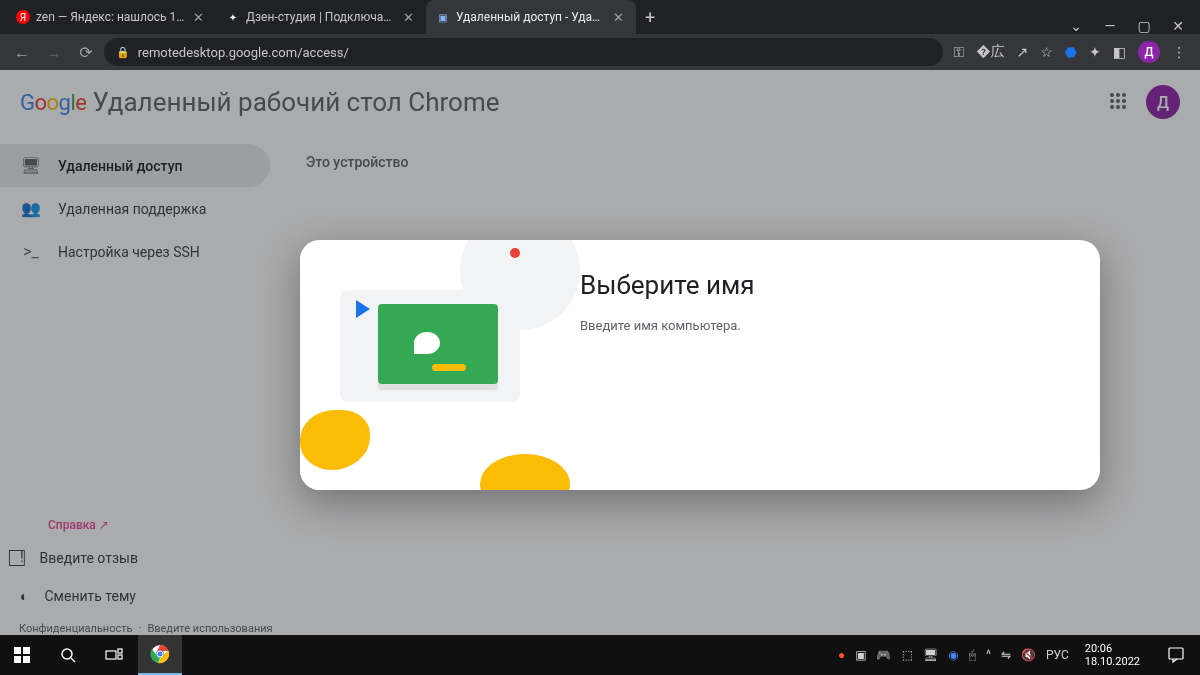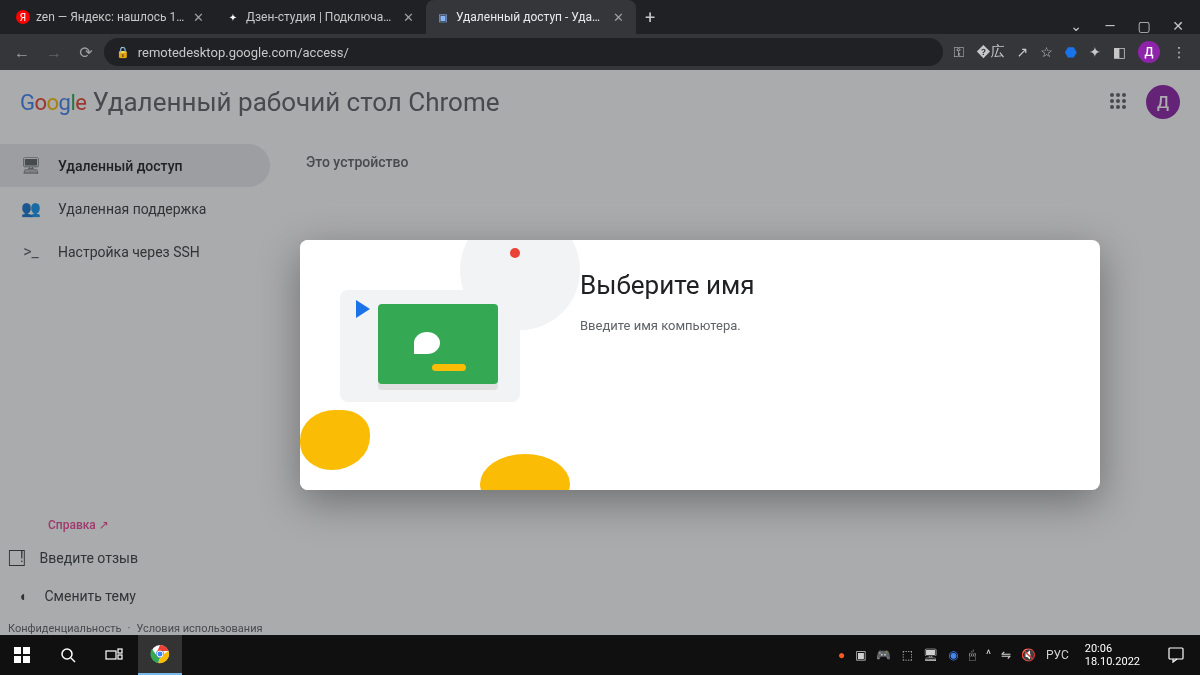--- a/index.html
+++ b/index.html
@@ -41,30 +41,30 @@
   .body { display:flex; height: calc(100% - 64px); }
   .sidebar { width: 280px; padding-top: 10px; display:flex; flex-direction:column; }
   .sidenav { flex:1; }
   .sideitem { display:flex; align-items:center; gap:16px; padding: 12px 20px; color:#3c4043; font-size:14px; border-radius: 0 24px 24px 0; margin-right:10px; cursor:pointer; }
   .sideitem.active { background:#e8eaed; color:#202124; font-weight:500; }
   .sideitem .icon { color:#5f6368; font-size:16px; width:22px; text-align:center; }
   .sidehelp { padding: 10px 0 6px 48px; }
   .sidehelp a { font-size:12px; color:#ec4899; text-decoration:none; font-weight:500; }
   .sidefoot { display:flex; flex-direction:column; gap:2px; }
   .sidefoot .item { display:flex; align-items:center; gap:16px; padding:10px 20px; color:#3c4043; font-size:14px; cursor:pointer; }
-  .legal { padding:8px 6px 0 8px; font-size:11px; color:#5f6368; display:flex; gap:6px; }
+  .legal { padding:8px 6px 0 19px; font-size:11px; color:#5f6368; display:flex; gap:6px; }
 
   .main { flex:1; padding: 20px 40px 0 24px; }
   .sectiontitle { font-size:14px; color:#5f6368; font-weight:500; margin-bottom: 22px; margin-left: 2px; }
 
   
   .scrim { position:absolute; inset:0; background:rgba(32,33,36,0.38); }
 
   
-  .dialog { position:absolute; top: 170px; left: 300px; width: 800px; height: 250px; background:#fff; border-radius:8px; box-shadow: 0 12px 40px rgba(0,0,0,0.35); display:flex; overflow:hidden; }
+  .dialog { position:absolute; top: 170px; left: 300px; width: 800px; height: 250px; background:#fff; border-radius:20px; box-shadow: 0 12px 40px rgba(0,0,0,0.35); display:flex; overflow:hidden; }
   .dlg-illus { width: 260px; background:#fff; position:relative; }
   .dlg-right { flex:1; padding: 30px 40px 18px 20px; display:flex; flex-direction:column; }
   .dlg-title { font-size: 26px; color:#202124; font-weight:400; margin-bottom: 18px; }
   .dlg-hint { font-size:13px; color:#5f6368; margin-bottom:12px; }
   .dlg-input { border:none; border-bottom:2px solid #1a73e8; font-size:15px; padding:4px 0; color:#202124; outline:none; width:100%; background:transparent; }
   .dlg-actions { margin-top:auto; display:flex; justify-content:flex-end; }
   .btn-primary { background:#1a73e8; color:#fff; border:none; border-radius:4px; padding:8px 20px; font-size:14px; font-weight:500; cursor:pointer; }
 
   
   .shape-cloud { position:absolute; right:-20px; top:-30px; width:120px; height:120px; background:#f1f3f4; border-radius:50%; }
@@ -189,21 +189,21 @@
           <span>Введите отзыв</span>
         </div>
         <div class="item">
           <span class="icon">◐</span>
           <span>Сменить тему</span>
         </div>
       </div>
       <div class="legal">
         <span>Конфиденциальность</span>
         <span>·</span>
-        <span>Условия использования</span>
+        <span>Введите использования</span>
       </div>
     </div>
 
     <div class="main">
       <div class="sectiontitle">Это устройство</div>
     </div>
   </div>
 
   <div class="scrim"></div>
 

